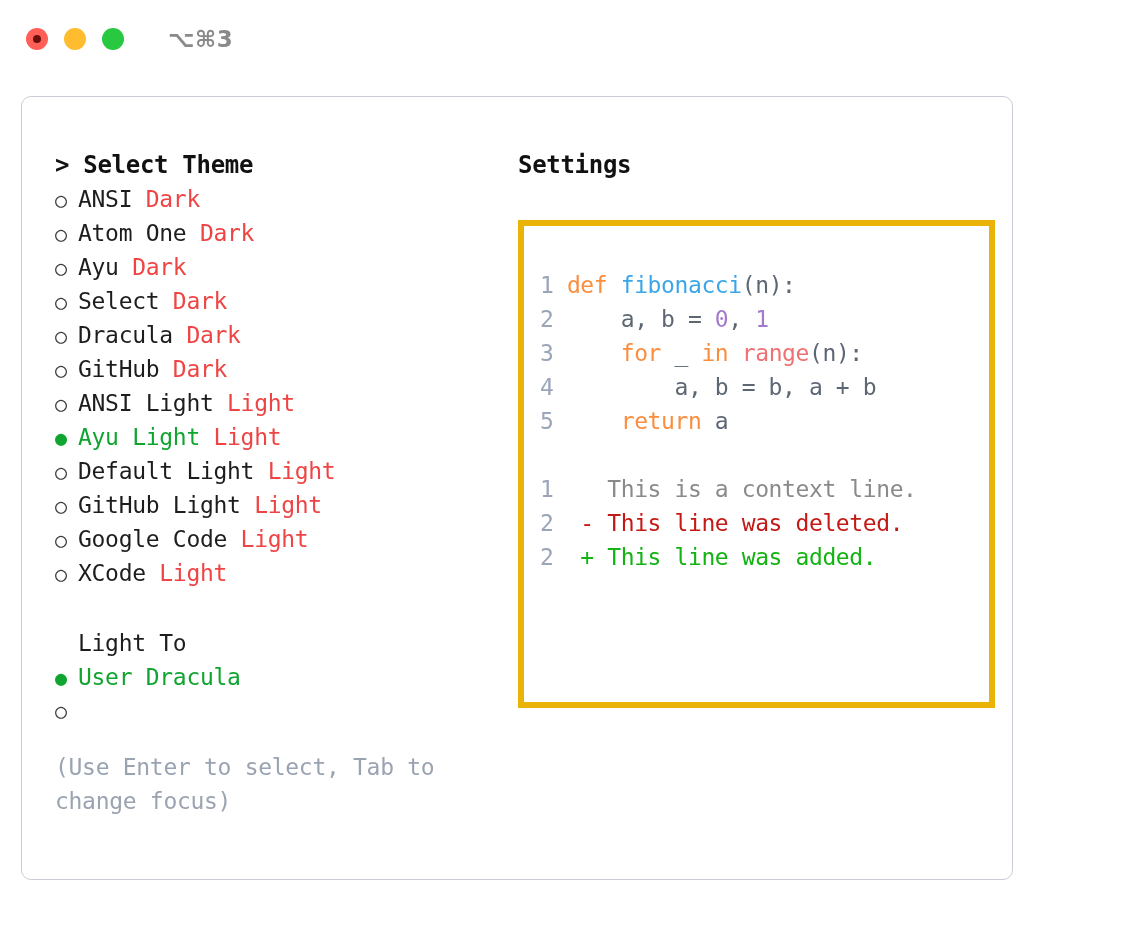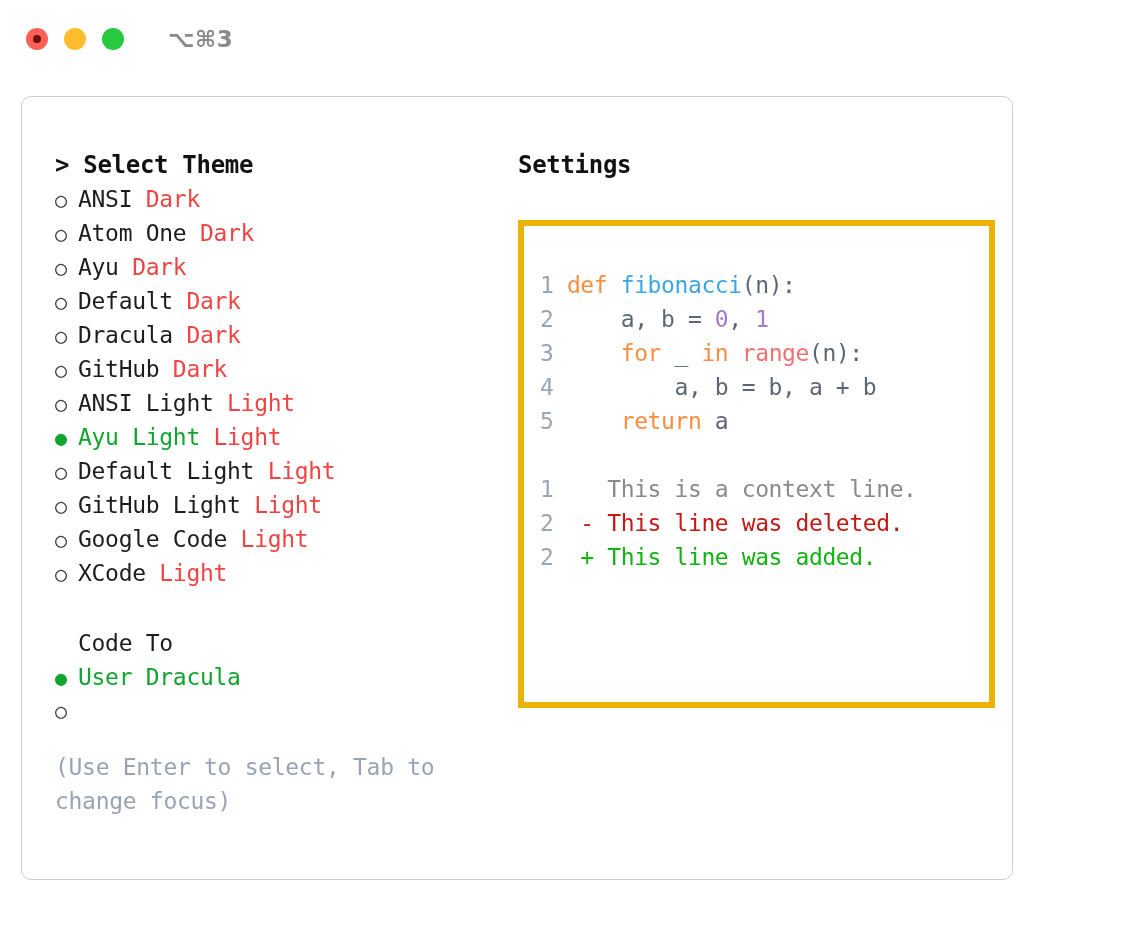--- a/index.html
+++ b/index.html
@@ -207,34 +207,34 @@
 
   <div class="panel">
     <div class="columns">
 
       <div class="left-col">
         <div class="section-head">&gt; Select Theme</div>
         <div id="theme-list">
             <div class="opt-row"><span class="marker">○</span><span class="opt-label">ANSI</span><span class="opt-badge"> Dark</span></div>
             <div class="opt-row"><span class="marker">○</span><span class="opt-label">Atom One</span><span class="opt-badge"> Dark</span></div>
             <div class="opt-row"><span class="marker">○</span><span class="opt-label">Ayu</span><span class="opt-badge"> Dark</span></div>
-            <div class="opt-row"><span class="marker">○</span><span class="opt-label">Default</span><span class="opt-badge"> Dark</span></div>
+            <div class="opt-row"><span class="marker">○</span><span class="opt-label">Select</span><span class="opt-badge"> Dark</span></div>
             <div class="opt-row"><span class="marker">○</span><span class="opt-label">Dracula</span><span class="opt-badge"> Dark</span></div>
             <div class="opt-row"><span class="marker">○</span><span class="opt-label">GitHub</span><span class="opt-badge"> Dark</span></div>
             <div class="opt-row"><span class="marker">○</span><span class="opt-label">ANSI Light</span><span class="opt-badge"> Light</span></div>
             <div class="opt-row selected"><span class="marker sel">●</span><span class="opt-label">Ayu Light</span><span class="opt-badge"> Light</span></div>
             <div class="opt-row"><span class="marker">○</span><span class="opt-label">Default Light</span><span class="opt-badge"> Light</span></div>
             <div class="opt-row"><span class="marker">○</span><span class="opt-label">GitHub Light</span><span class="opt-badge"> Light</span></div>
             <div class="opt-row"><span class="marker">○</span><span class="opt-label">Google Code</span><span class="opt-badge"> Light</span></div>
             <div class="opt-row"><span class="marker">○</span><span class="opt-label">XCode</span><span class="opt-badge"> Light</span></div>
           </div>
 
         <div class="spacer-lg"></div>
 
-        <div class="apply-head">Code To</div>
+        <div class="apply-head">Light To</div>
         <div id="apply-list">
             <div class="opt-row selected"><span class="marker sel">●</span><span class="opt-label">User Dracula</span></div>
             <div class="opt-row"><span class="marker">○</span></div>
           </div>
 
         <div class="spacer-md"></div>
 
         <div class="hint">(Use Enter to select, Tab to change focus)</div>
       </div>
 

